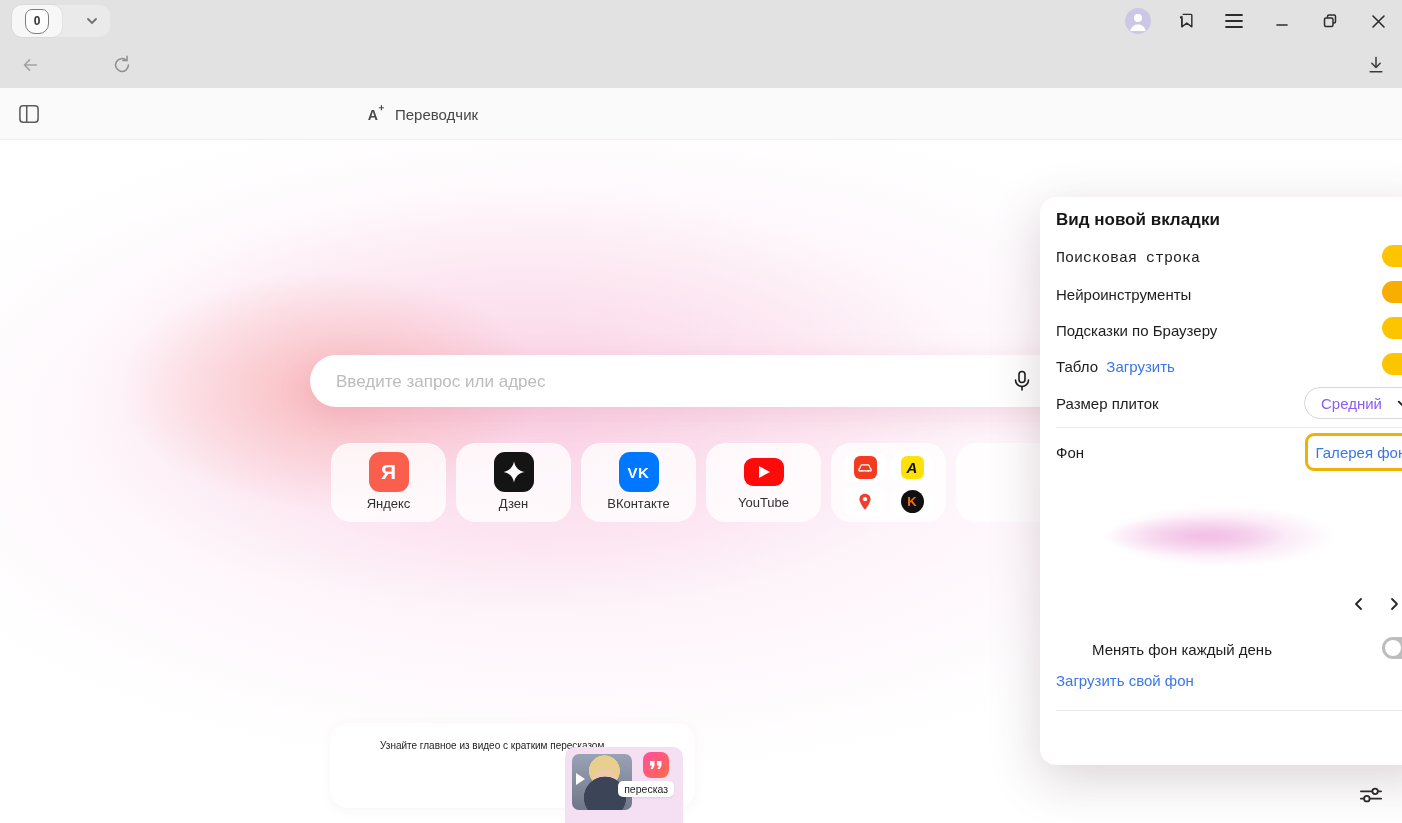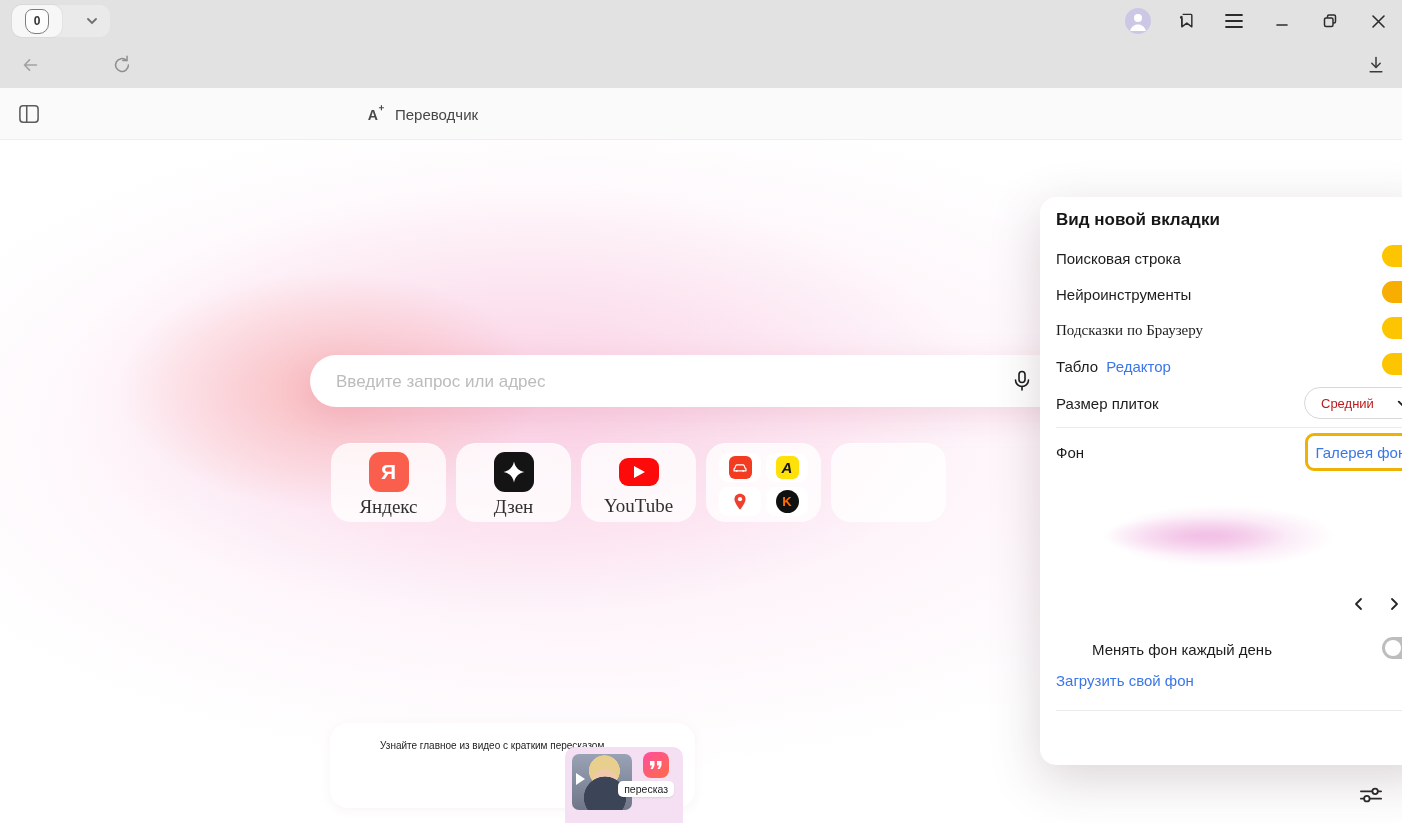--- a/index.html
+++ b/index.html
@@ -46,21 +46,21 @@
   .search-input{position:absolute;left:24px;top:0;width:640px;height:52px;border:none;outline:none;background:transparent;
                 font-family:"Liberation Sans",sans-serif;font-size:17px;color:#333;}
   .search-input::placeholder{color:#bcbcbc;opacity:1;}
   .mic{position:absolute;left:700px;top:14px;width:24px;height:24px;}
 
   
   .tiles{position:absolute;left:331px;top:303px;display:flex;gap:10px;}
   .tile{width:115px;height:79px;background:rgba(255,255,255,0.78);border-radius:20px;position:relative;
         display:flex;flex-direction:column;align-items:center;justify-content:flex-start;box-shadow:0 1px 0 rgba(255,255,255,0.6) inset;}
   .tile-icon{margin-top:9px;width:40px;height:40px;border-radius:11px;display:flex;align-items:center;justify-content:center;}
-  .tile-label{margin-top:4px;font-size:19px;color:#303030;font-family:Liberation Serif, serif;}
+  .tile-label{margin-top:4px;font-size:13px;color:#303030;}
   .icon-ya{background:#fa5f4e;color:#fff;font-weight:bold;font-size:21px;}
   .icon-dzen{background:#141414;}
   .icon-vk{background:#0077ff;color:#fff;font-weight:bold;font-size:15px;letter-spacing:0.5px;}
   .yt-play{width:40px;height:28px;background:#fd0b0b;border-radius:9px;display:flex;align-items:center;justify-content:center;margin-top:15px;}
   .yt-tri{width:0;height:0;border-left:11px solid #fff;border-top:6.5px solid transparent;border-bottom:6.5px solid transparent;margin-left:2px;}
   .folder-grid{margin-top:10px;display:grid;grid-template-columns:42px 42px;grid-template-rows:29px 29px;gap:5px;}
   .mini{background:#fff;border-radius:9px;display:flex;align-items:center;justify-content:center;}
   .mini-auto{width:23px;height:23px;background:#f23b21;border-radius:6px;display:flex;align-items:center;justify-content:center;}
   .mini-avito{width:23px;height:23px;background:#ffe10a;border-radius:6px;display:flex;align-items:center;justify-content:center;
               font-weight:bold;font-style:italic;font-size:15px;color:#111;}
@@ -100,21 +100,21 @@
   .panel-title{position:absolute;left:16px;top:13px;font-size:17px;font-weight:bold;color:#161616;}
   .panel-close{position:absolute;right:12px;top:11px;width:24px;height:24px;display:flex;align-items:center;justify-content:center;}
   .prow-label{position:absolute;left:16px;font-size:15px;color:#1d1d1d;}
   .toggle{position:absolute;right:14px;width:40px;height:22px;border-radius:11px;}
   .toggle .knob{position:absolute;top:3px;width:16px;height:16px;border-radius:50%;background:#fff;}
   .toggle.on .knob{right:3px;}
   .toggle.off .knob{left:3px;}
   .blue-link{color:#3a76e8;font-size:15px;}
   .size-select{position:absolute;right:14px;top:190px;width:118px;height:32px;border:1px solid #d8d8d8;border-radius:16px;
                background:#fff;display:flex;align-items:center;box-sizing:border-box;padding:0 12px 0 16px;justify-content:space-between;}
-  .size-value{font-size:13px;color:#b91c1c;}
+  .size-value{font-size:15px;color:#8b5cf6;}
   .pdivider{position:absolute;left:16px;right:16px;height:1px;background:#ebebeb;}
   .gallery-box{position:absolute;right:3px;top:236px;width:128px;height:38px;border:3px solid #eeb105;border-radius:9px;
                display:flex;align-items:center;justify-content:center;box-sizing:border-box;background:#fff;}
   .bg-preview{position:absolute;left:16px;top:283px;width:316px;height:108px;
       background:
         radial-gradient(ellipse 42% 26% at 44% 52%, rgba(238,172,221,0.55), rgba(238,172,221,0) 70%),
         radial-gradient(ellipse 48% 38% at 52% 52%, rgba(243,199,233,0.85), rgba(255,255,255,0) 75%);}
   .carousel-arrow{position:absolute;top:396px;width:22px;height:22px;display:flex;align-items:center;justify-content:center;}
   .upload-link{position:absolute;left:16px;top:475px;font-size:15px;}
   .panel-footer{position:absolute;left:0;top:531px;width:100%;height:37px;display:flex;align-items:center;justify-content:center;gap:10px;}
@@ -238,20 +238,26 @@
           </div>
         <div class="tile-label">Яндекс</div>
       </div>
       <div class="tile">
         <div class="tile-icon icon-dzen">
           <svg width="28" height="28" viewBox="0 0 40 40">
               <path d="M20 5C21.6 13.4 26.6 18.4 35 20 26.6 21.6 21.6 26.6 20 35 18.4 26.6 13.4 21.6 5 20 13.4 18.4 18.4 13.4 20 5Z" fill="#fff"></path>
             </svg>
         </div>
         <div class="tile-label">Дзен</div>
+      </div>
+      <div class="tile">
+        <div class="tile-icon icon-vk">
+            <span>VK</span>
+          </div>
+        <div class="tile-label">ВКонтакте</div>
       </div>
       <div class="tile">
         <div class="yt-play">
             <div class="yt-tri"></div>
           </div>
         <div class="tile-label" style="margin-top:9px;">YouTube</div>
       </div>
       <div class="tile">
         <div class="folder-grid">
           <div class="mini">
@@ -302,37 +308,37 @@
   </div>
 
   <div class="panel">
     <div class="panel-title">Вид новой вкладки</div>
     <div class="panel-close">
       <svg width="14" height="14" viewBox="0 0 14 14" stroke="#a3a3a3" stroke-width="1.5" stroke-linecap="round">
           <path d="M1.5 1.5l11 11M12.5 1.5l-11 11"></path>
         </svg>
     </div>
 
-    <div class="prow-label" style="top:53px;">Поисковая строка</div>
+    <div class="prow-label" style="top:53px;font-family:Liberation Mono, monospace;">Поисковая строка</div>
     <div class="toggle on" style="top:48px;background:#fdc500;">
         <div class="knob"></div>
       </div>
 
     <div class="prow-label" style="top:89px;">Нейроинструменты</div>
     <div class="toggle on" style="top:84px;background:#f7ae00;">
         <div class="knob"></div>
       </div>
 
-    <div class="prow-label" style="top:125px;font-family:Liberation Serif, serif;">Подсказки по Браузеру</div>
+    <div class="prow-label" style="top:125px;">Подсказки по Браузеру</div>
     <div class="toggle on" style="top:120px;background:#fdc500;">
         <div class="knob"></div>
       </div>
 
     <div class="prow-label" style="top:161px;">
-      <span>Табло</span>&nbsp;&nbsp;<span class="blue-link">Редактор</span>
+      <span>Табло</span>&nbsp;&nbsp;<span class="blue-link">Загрузить</span>
     </div>
     <div class="toggle on" style="top:156px;background:#fdc500;">
         <div class="knob"></div>
       </div>
 
     <div class="prow-label" style="top:198px;">Размер плиток</div>
     <div class="size-select">
       <span class="size-value">Средний</span>
       <svg width="13" height="13" viewBox="0 0 14 14" fill="none" stroke="#1d1d1d" stroke-width="2" stroke-linecap="round" stroke-linejoin="round">
           <path d="M3 5l4 4 4-4"></path>

